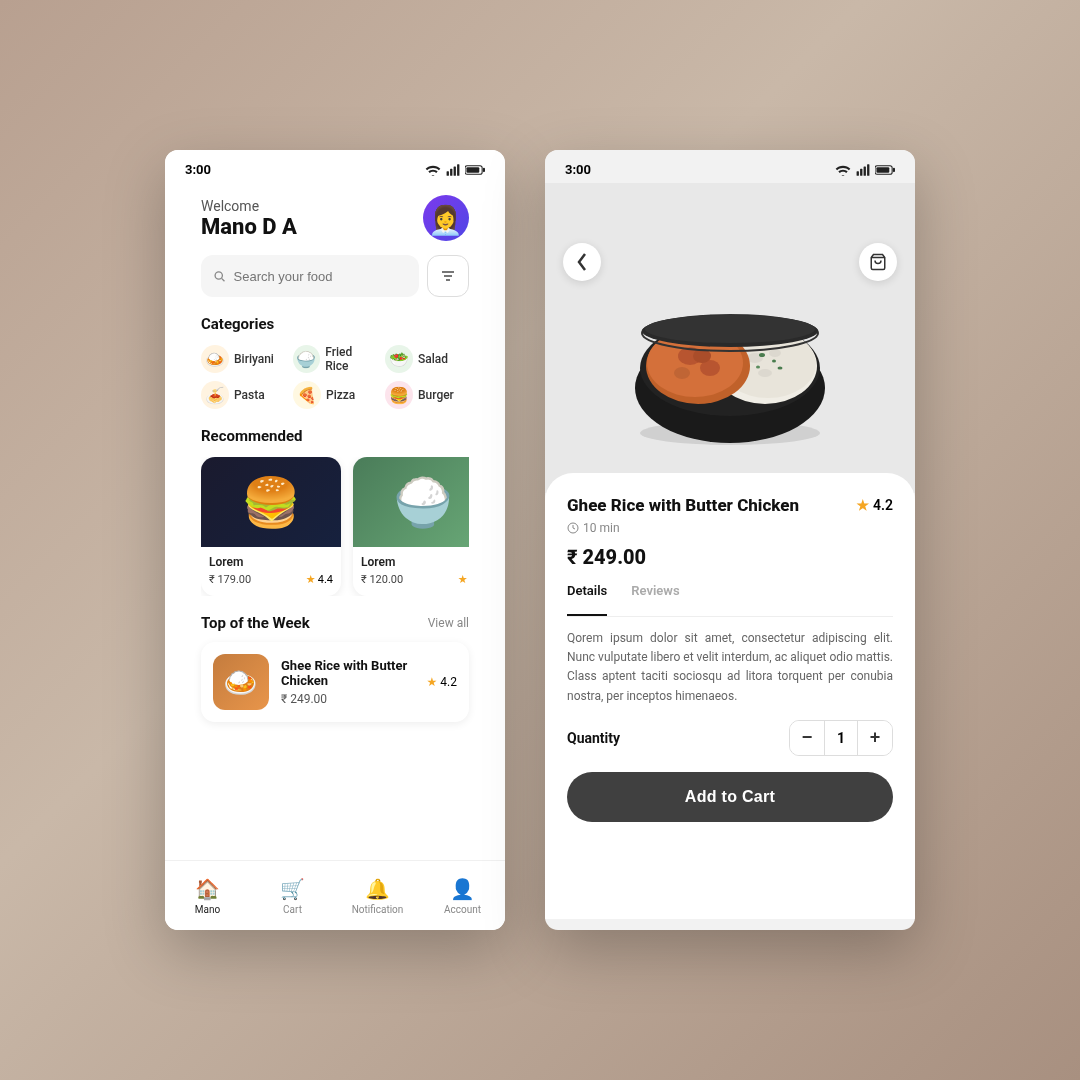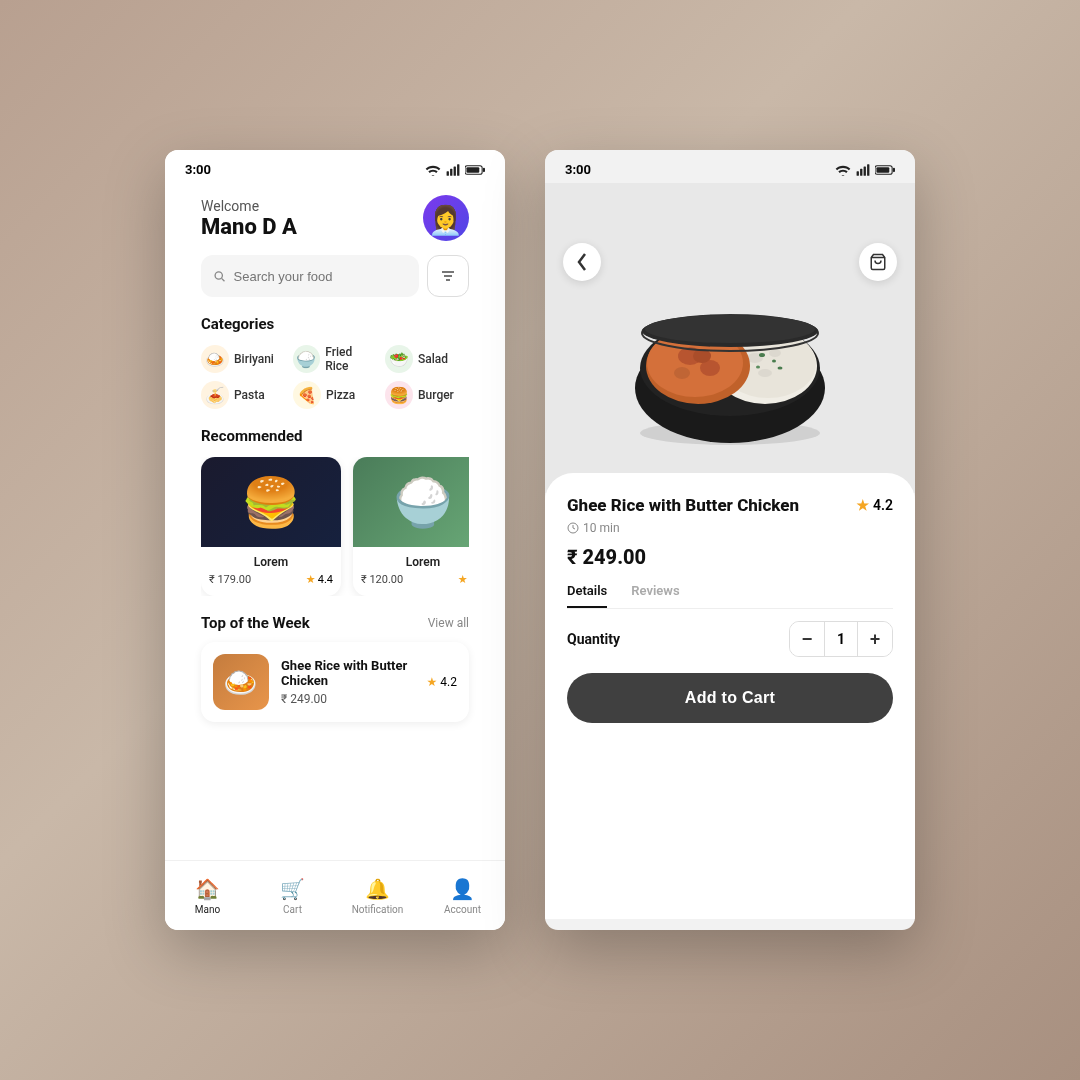--- a/index.html
+++ b/index.html
@@ -191,21 +191,20 @@
       font-size: 40px;
     }
     .rec-img.burger-bg {
       background: linear-gradient(135deg, #1a1a2e, #16213e);
     }
     .rec-img.rice-bg {
       background: linear-gradient(135deg, #4a7c59, #6aaa78);
     }
     .rec-info {
       padding: 8px 8px 10px;
-      text-align: center;
     }
     .rec-name {
       font-size: 12px;
       font-weight: 600;
       margin-bottom: 4px;
       color: #222;
     }
     .rec-rating-row {
       display: flex;
       justify-content: space-between;
@@ -382,21 +381,21 @@
 
     .tabs {
       display: flex;
       gap: 24px;
       margin-bottom: 12px;
       border-bottom: 1px solid #eee;
     }
     .tab-item {
       font-size: 13px;
       font-weight: 600;
-      padding-bottom: 8px;
+      padding-bottom: 16px;
       cursor: pointer;
       color: #aaa;
     }
     .tab-item.active {
       color: #111;
       border-bottom: 2px solid #111;
     }
 
     .detail-desc {
       font-size: 12px;
@@ -710,20 +709,21 @@
       <span>₹ 249.00</span>
     </div>
 
     
     <div class="tabs">
       <div class="tab-item active">Details</div>
       <div class="tab-item">Reviews</div>
     </div>
 
     
+    <div class="detail-desc">Qorem ipsum dolor sit amet, consectetur adipiscing elit. Nunc vulputate libero et velit interdum, ac aliquet odio mattis. Class aptent taciti sociosqu ad litora torquent per conubia nostra, per inceptos himenaeos.</div>
 
     
     <div class="quantity-row">
       <span class="qty-label">Quantity</span>
       <div class="qty-controls">
         <button class="qty-btn">−</button>
         <div class="qty-val">1</div>
         <button class="qty-btn">+</button>
       </div>
     </div>

